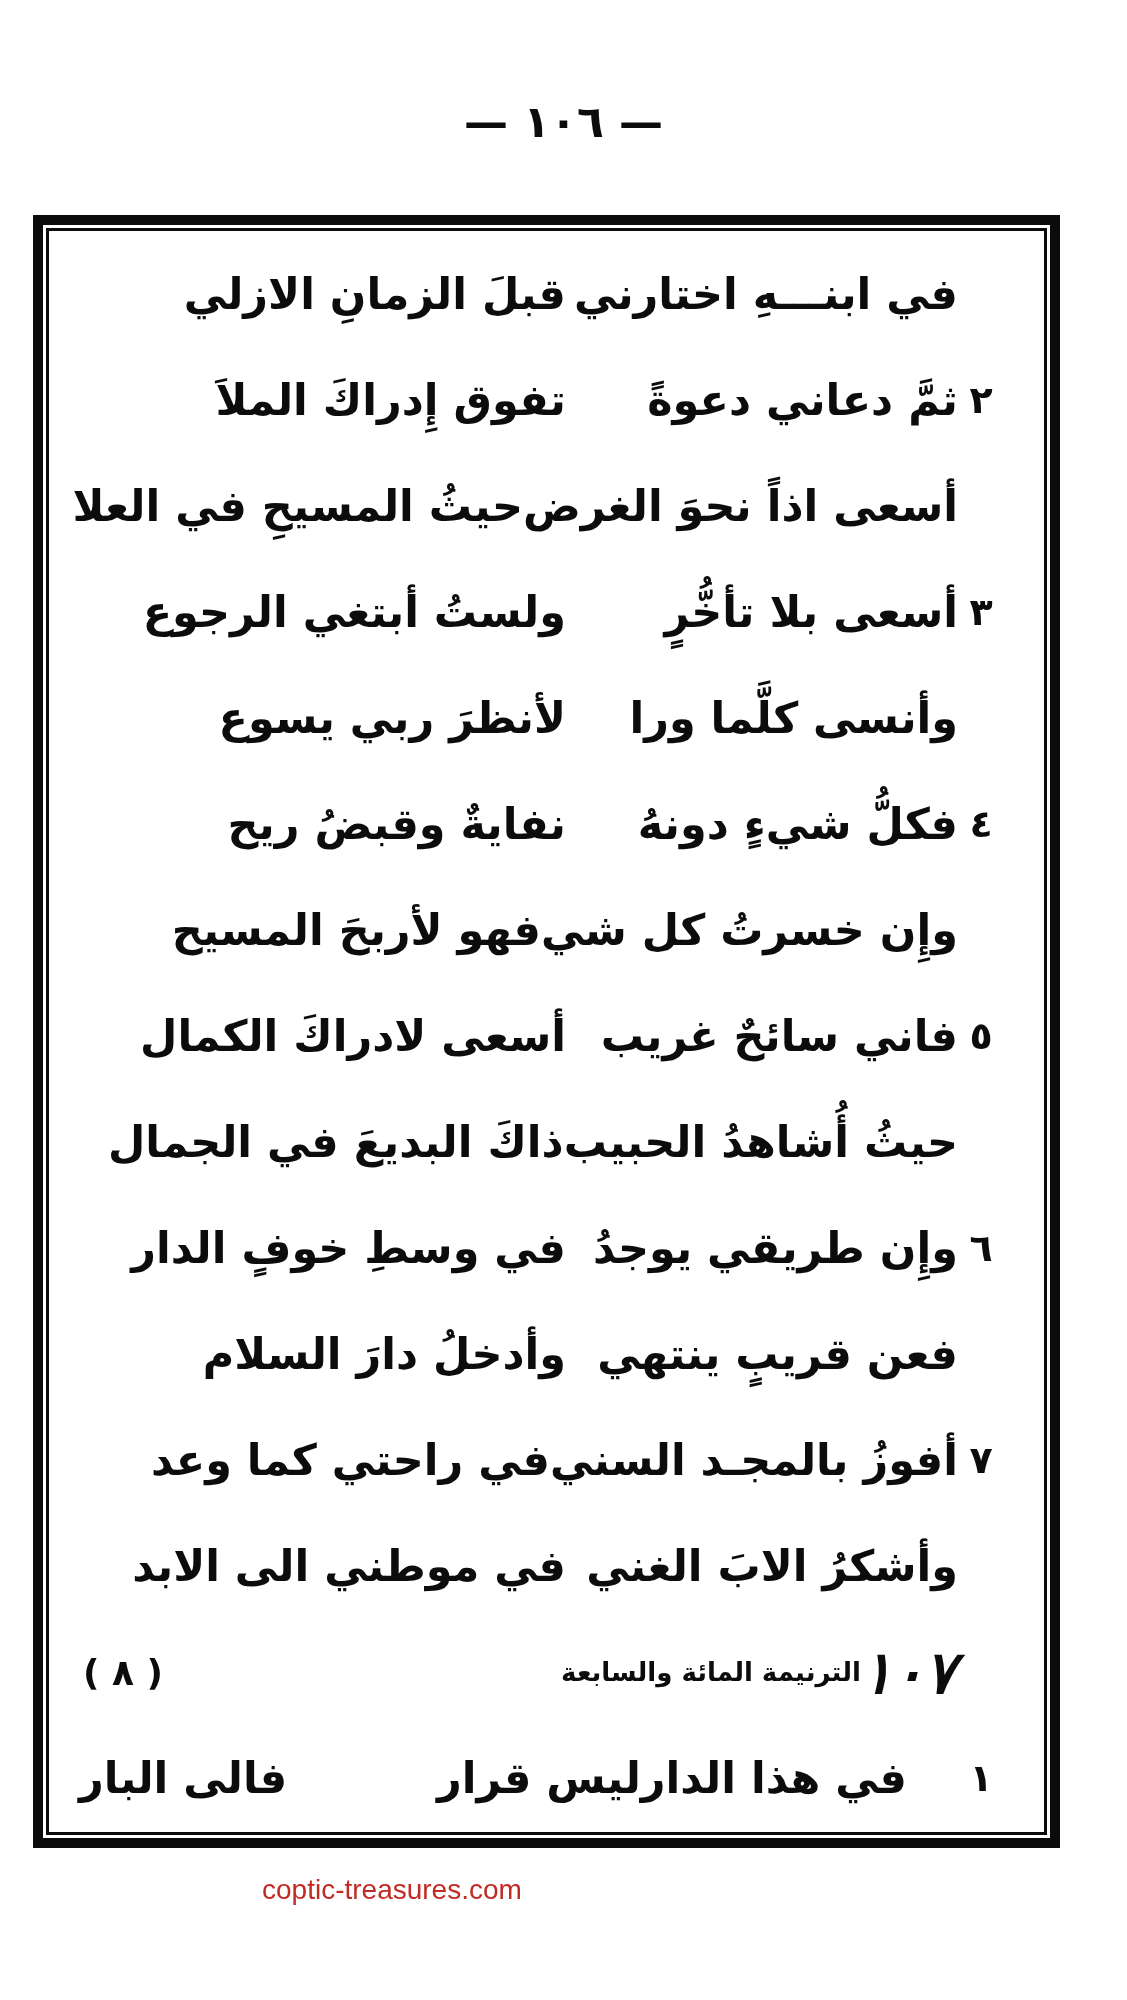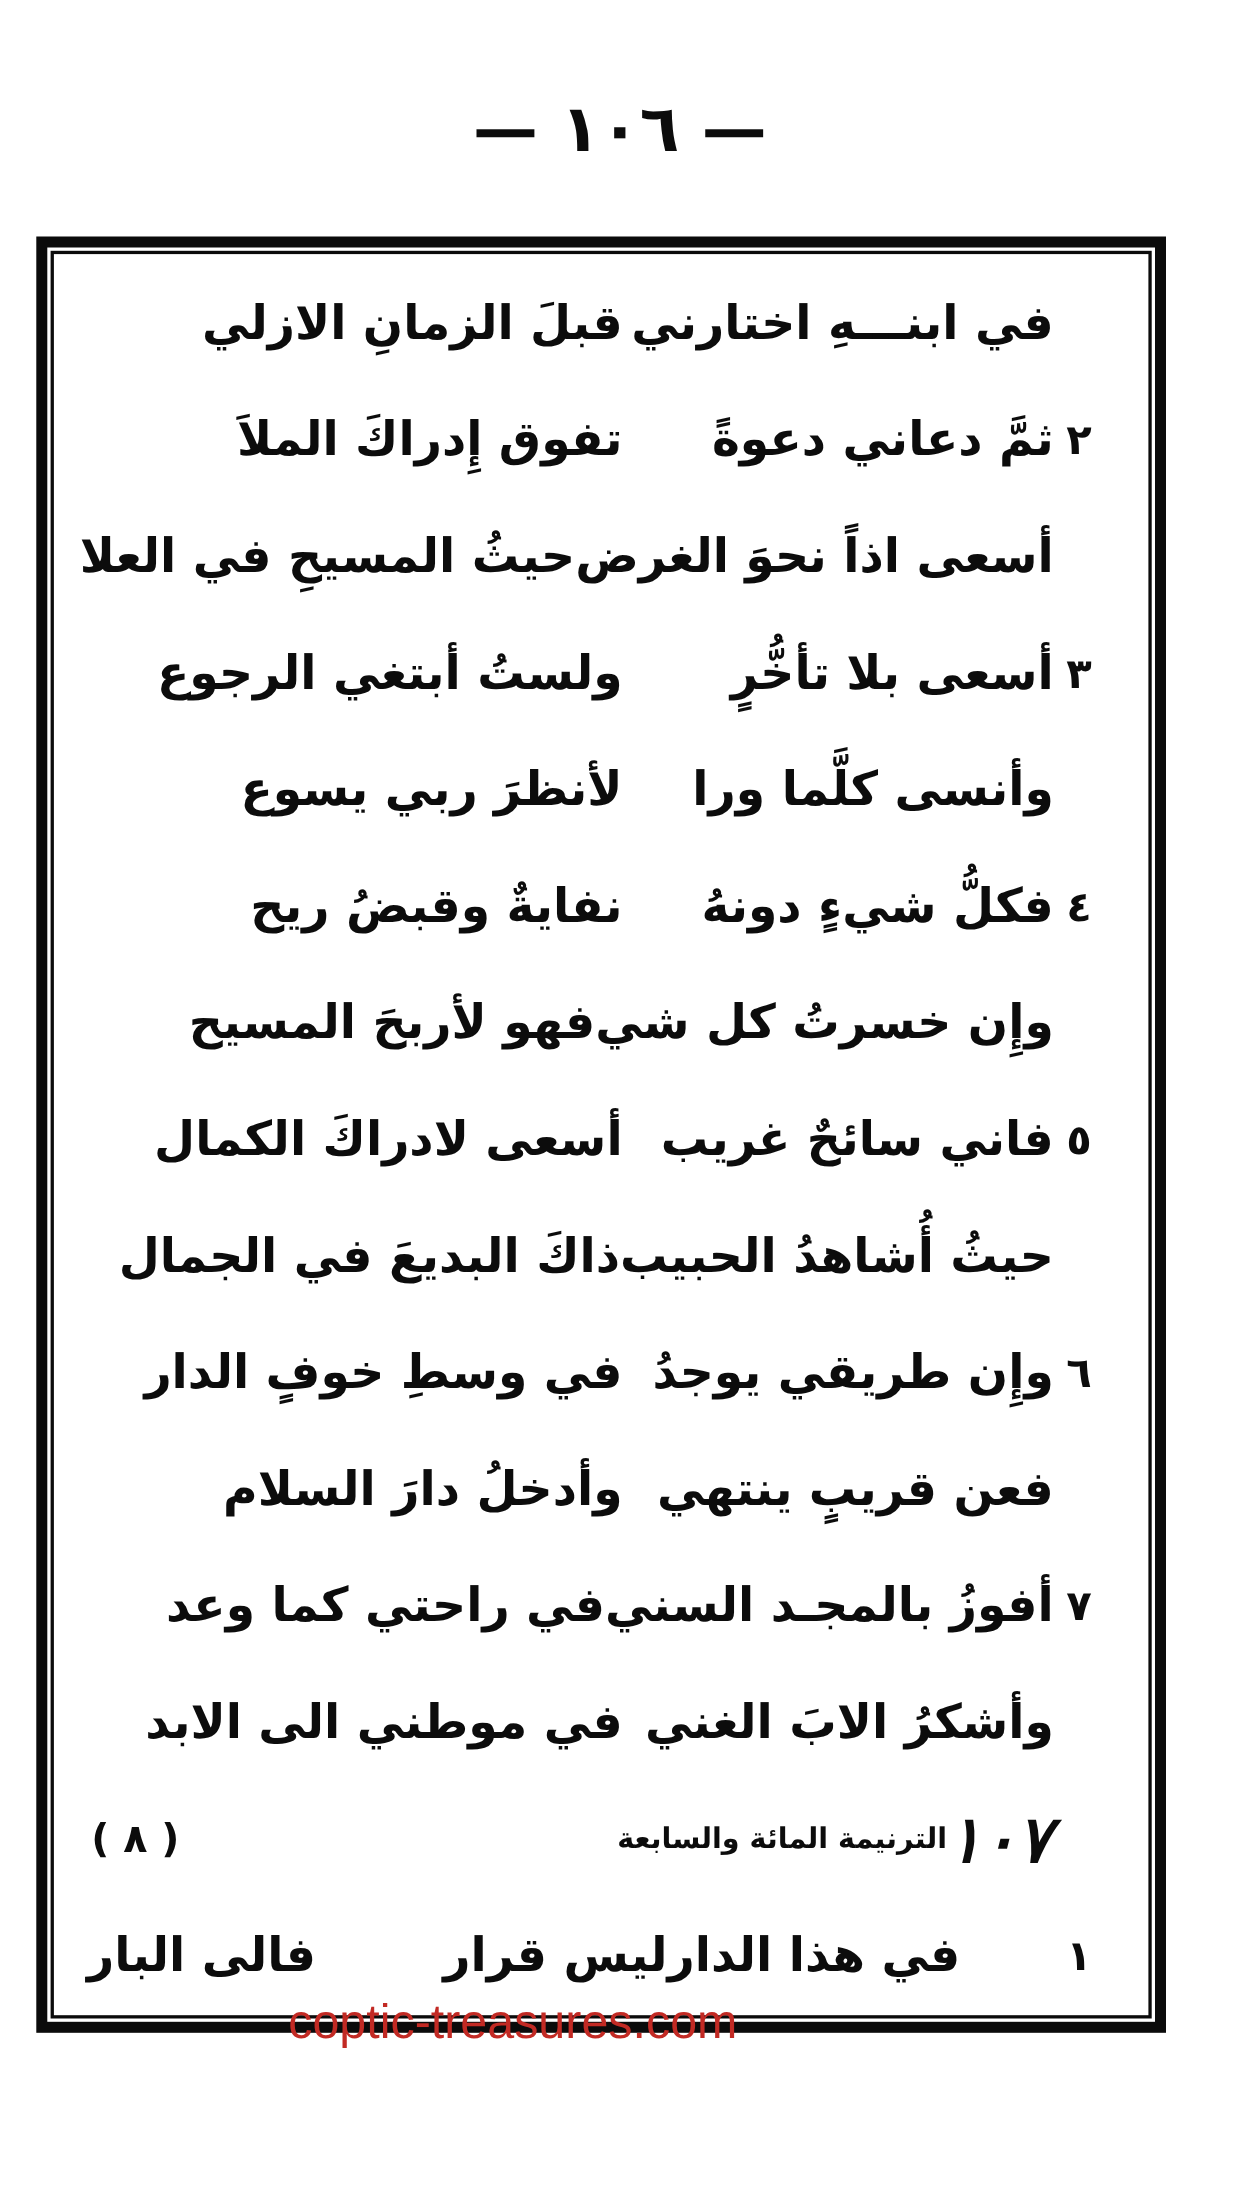--- a/index.html
+++ b/index.html
@@ -12,25 +12,25 @@
     width: 1127px;
     height: 2000px;
     overflow: hidden;
     font-family: "DejaVu Sans", sans-serif;
     color: #0c0c0c;
   }
 
   
   .page-number {
     position: absolute;
-    top: 82px;
+    top: 96px;
     left: 0;
     width: 100%;
     text-align: center;
-    font-size: 59px;
+    font-size: 44px;
     font-weight: bold;
     letter-spacing: 6px;
     direction: rtl;
   }
 
   
   .frame-outer {
     position: absolute;
     left: 33px;
     top: 215px;
@@ -107,31 +107,31 @@
   .verse-row {
     height: 106px;
     display: flex;
     align-items: center;
     direction: rtl;
     padding: 0 40px 0 30px;
     font-weight: bold;
     font-size: 43px;
     white-space: nowrap;
   }
-  .verse-row .seg1 { margin-right: 85px; }
+  .verse-row .seg1 { margin-right: 51px; }
   .verse-row .seg2 { }
   .verse-row .spacer { flex: 1; }
 
   
   .watermark {
     position: absolute;
     left: 262px;
-    top: 1814px;
+    top: 1874px;
     font-family: "Liberation Sans", sans-serif;
-    font-size: 44px;
+    font-size: 28px;
     color: #c22a24;
     direction: ltr;
   }
 </style>
 </head>
 <body>
 
 <div class="page-number">— ١٠٦ —</div>
 
 <div class="frame-outer">

